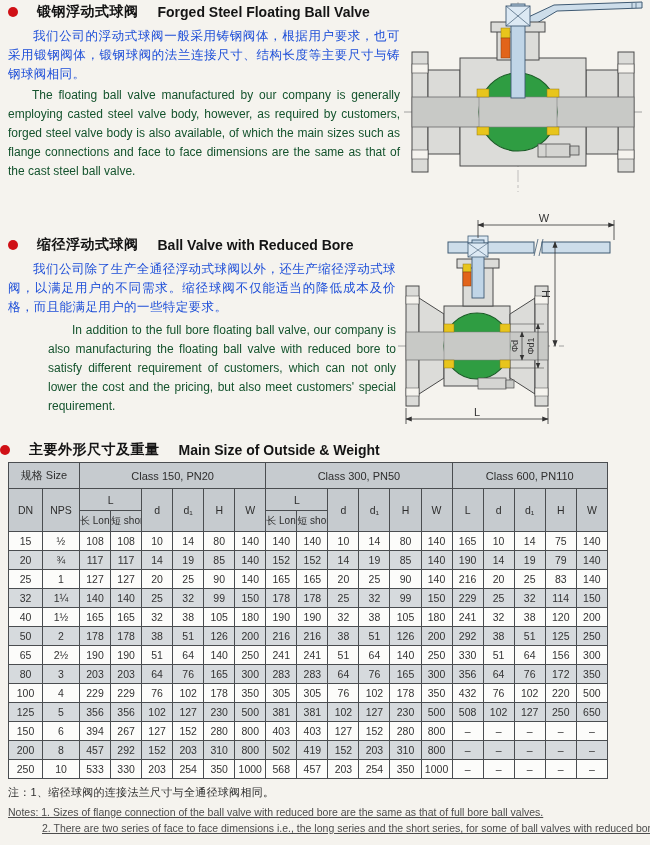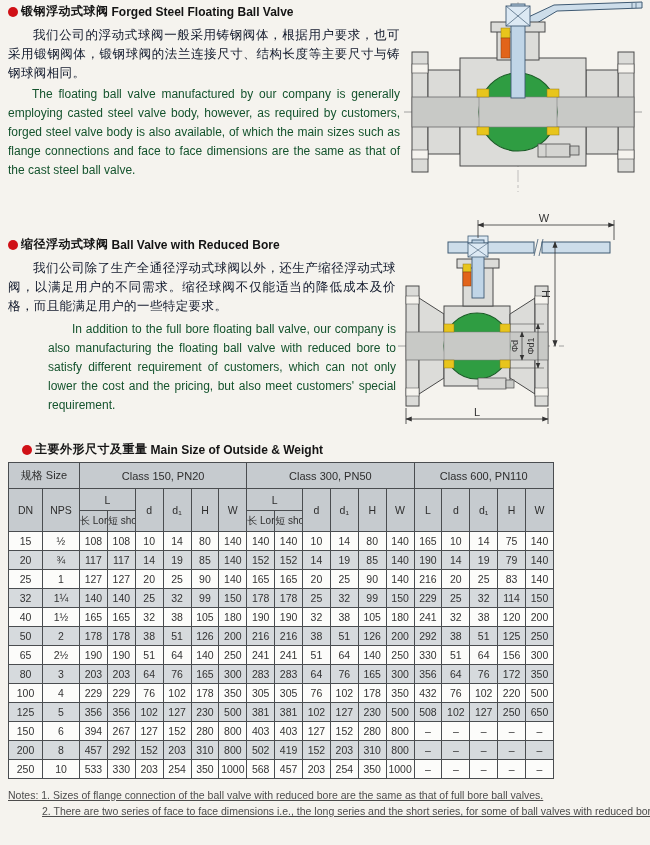--- a/index.html
+++ b/index.html
@@ -1,25 +1,25 @@
 <!DOCTYPE html>
 <html><head>
 <meta charset="utf-8">
 <style>
   html,body{margin:0;padding:0;}
   body{background:#e8e6e0;font-family:"Liberation Sans","DejaVu Sans",sans-serif;}
   .page{position:relative;width:650px;height:845px;background:#f5f3ee;margin:0 auto;overflow:hidden;color:#222;}
   .abs{position:absolute;}
-  .sec-title{font-size:12px;font-weight:bold;color:#141414;white-space:nowrap;display:flex;align-items:center;gap:3px;}
+  .sec-title{font-size:14px;font-weight:bold;color:#141414;white-space:nowrap;display:flex;align-items:center;gap:19px;}
   .bullet{width:10px;height:10px;border-radius:50%;background:#d01016;display:inline-block;flex:0 0 auto;}
   .t-zh{letter-spacing:0.5px;}
   p.para{margin:0;text-indent:2em;text-align:justify;}
-  .zh{font-size:12.5px;line-height:19px;color:#0f172a;letter-spacing:0.4px;}
+  .zh{font-size:12.5px;line-height:19px;color:#1d4ed8;letter-spacing:0.4px;}
   .en{font-size:12px;line-height:19px;color:#14532d;}
-  table.size-table{border-collapse:collapse;table-layout:fixed;width:546px;font-size:10.5px;color:#333;}
+  table.size-table{border-collapse:collapse;table-layout:fixed;width:600px;font-size:10.5px;color:#333;}
   table.size-table th,table.size-table td{border:1px solid #4a4d50;text-align:center;vertical-align:middle;padding:0;overflow:hidden;white-space:nowrap;font-weight:normal;}
   table.size-table thead th{background:#c6cbcf;color:#2e2e2e;}
   table.size-table thead tr.r1 th{height:25px;font-size:11px;}
   table.size-table thead tr.r2 th{height:21px;}
   table.size-table thead tr.r3 th{height:20px;font-size:10px;}
   table.size-table tbody tr{height:19px;padding-left:45px;}
   table.size-table tbody tr:nth-child(odd){background:#fcfcfa;}
   table.size-table tbody tr:nth-child(even){background:#d6dadd;}
   .notes div{white-space:nowrap;}
   .note-zh{font-size:11px;color:#2e2e2e;line-height:17px;letter-spacing:0.3px;}
@@ -187,21 +187,21 @@
 
       <g stroke="#333" stroke-width="0.8">
         <line x1="14" y1="196" x2="14" y2="212"></line>
         <line x1="156" y1="196" x2="156" y2="212"></line>
         <line x1="14" y1="207" x2="156" y2="207" marker-start="url(#arw2)" marker-end="url(#arw2)"></line>
       </g>
       <text x="85" y="204" font-size="11" fill="#333" text-anchor="middle">L</text>
     </svg>
   </div>
 
-  <div class="abs sec-title" style="left:22px;top:441px;">
+  <div class="abs sec-title" style="left:0;top:441px;">
     <span class="bullet"></span>
     <span class="t-zh">主要外形尺寸及重量</span>
     <span>Main Size of Outside &amp; Weight</span>
   </div>
 
   <table class="size-table abs" style="left:8px;top:462px;">
     <colgroup>
       <col style="width:34px">
         <col style="width:37px">
       <col>
@@ -526,17 +526,18 @@
           <td>–</td>
           <td>–</td>
           <td>–</td>
           <td>–</td>
           <td>–</td>
         </tr>
       </tbody>
   </table>
 
   <div class="abs notes" style="left:8px;top:784px;width:636px;">
+    <div class="note-zh">注：1、缩径球阀的连接法兰尺寸与全通径球阀相同。</div>
     <div class="note-en" style="margin-top:3px;">Notes: 1. Sizes of flange connection of the ball valve with reduced bore are the same as that of full bore ball valves.</div>
     <div class="note-en indent">2. There are two series of face to face dimensions i.e., the long series and the short series, for some of ball valves with reduced bore.</div>
   </div>
 
 </div>
 
 </body></html>

